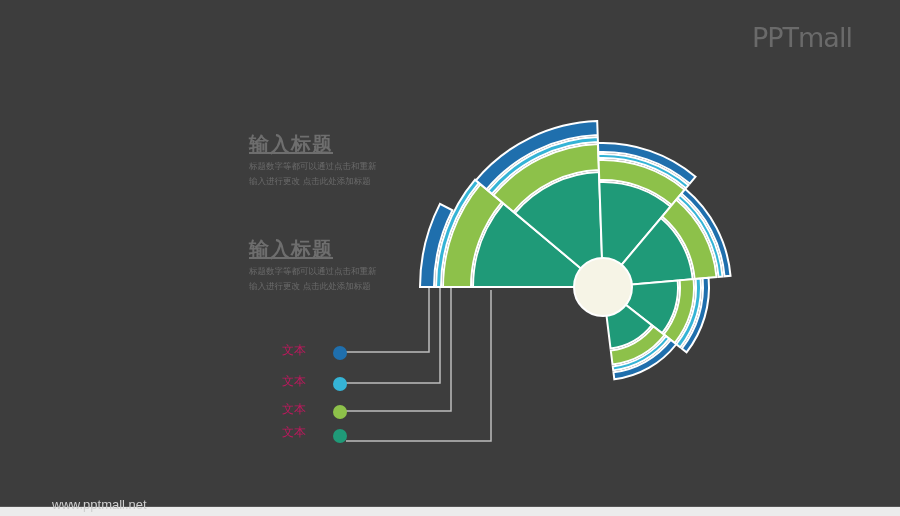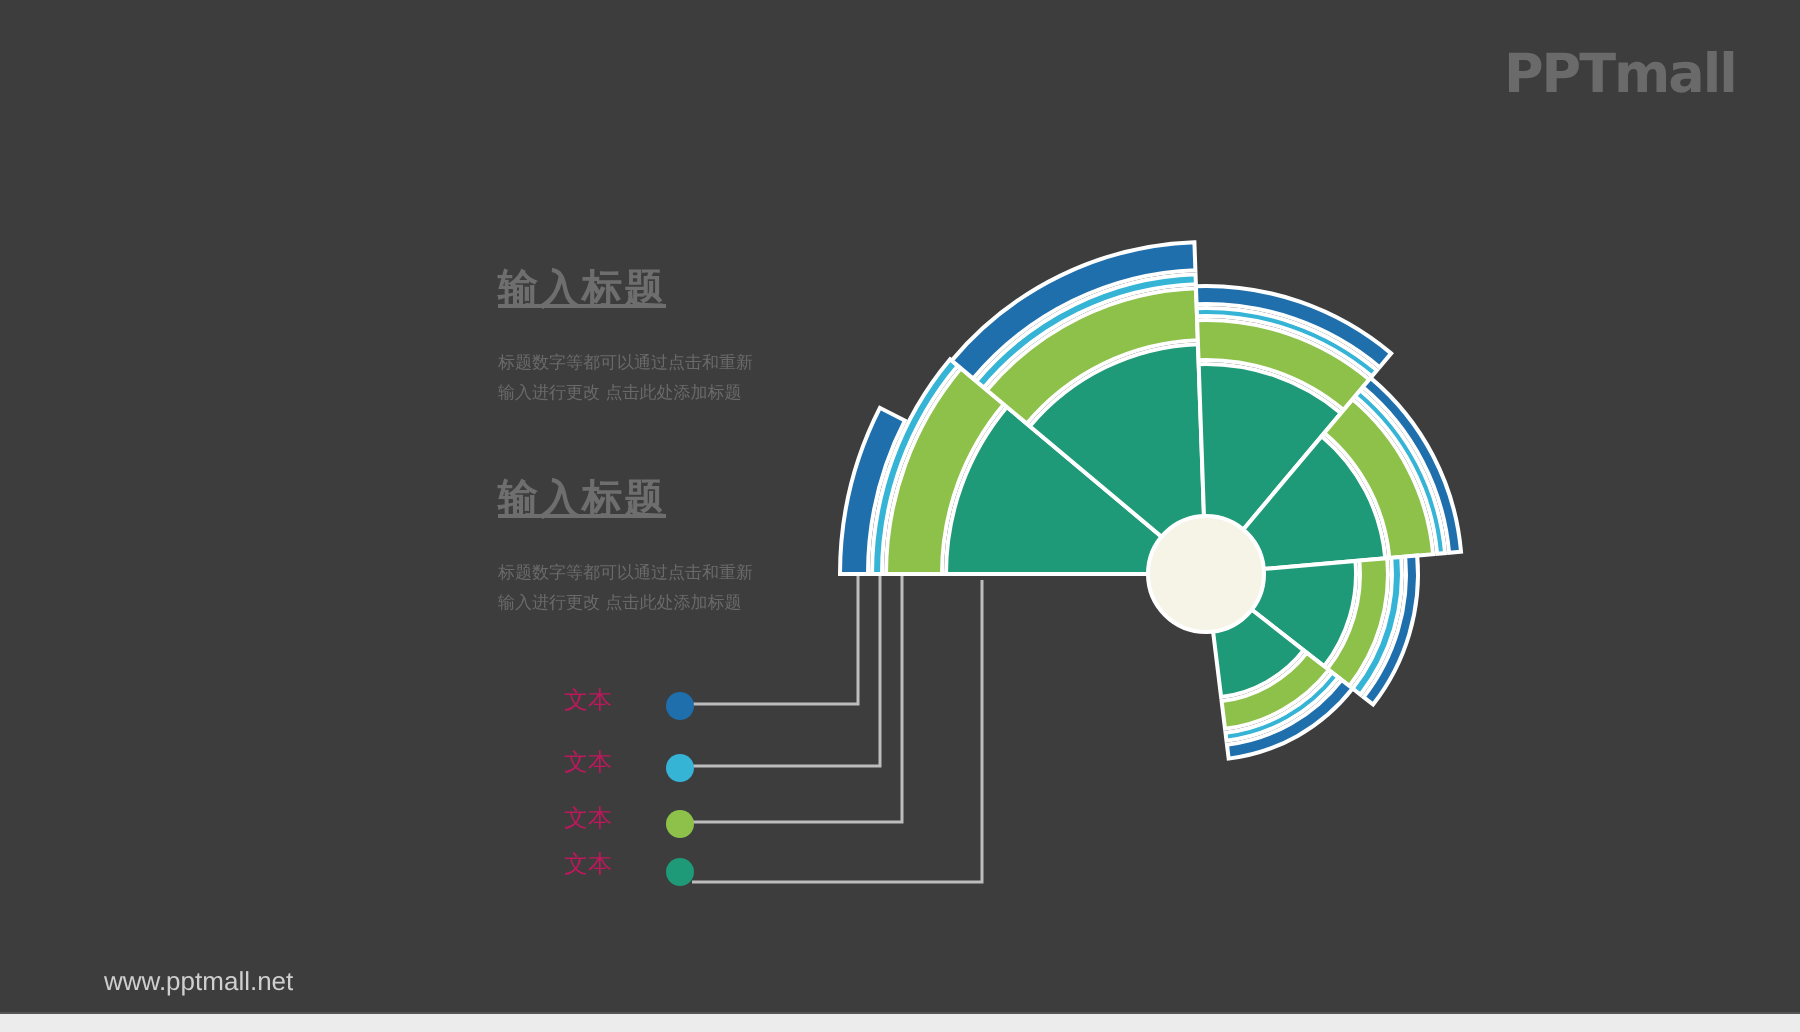--- a/index.html
+++ b/index.html
@@ -1,26 +1,26 @@
 <!DOCTYPE html>
 <html><head>
 <meta charset="utf-8">
 <style>
   html, body { margin: 0; padding: 0; }
   body { width: 900px; height: 516px; background: #ececec; position: relative; overflow: hidden;
          font-family: "DejaVu Sans", sans-serif; }
   .slide { position: absolute; left: 0; top: 0; width: 900px; height: 506px; background: #3d3d3d; }
   .bottom-strip { position: absolute; left: 0; top: 506px; width: 900px; height: 10px; background: #ececec; border-top: 1px solid #555; }
   .logo { position: absolute; left: 752px; top: 22px; font-family: "DejaVu Sans", sans-serif; font-size: 27px;
-          font-weight: bold; color: #6a6a6a; letter-spacing: -1px; }
+          font-weight: normal; color: #6a6a6a; letter-spacing: -1px; }
   .text-block { position: absolute; left: 249px; width: 170px; }
   .tb-title { font-size: 20px; font-weight: bold; color: #6e6e6e; line-height: 26px; letter-spacing: 1px; text-decoration: underline; }
-  .tb-desc { font-size: 8.5px; color: #6a6a6a; line-height: 15px; margin-top: 18px; }
+  .tb-desc { font-size: 8.5px; color: #6a6a6a; line-height: 15px; margin-top: 2px; }
   .legend-label { position: absolute; left: 282px; font-size: 12px; color: #be185d; }
-  .footer-url { position: absolute; left: 52px; top: 483px; font-size: 13px; color: #cfcfcf; font-family: "Liberation Sans", sans-serif; }
+  .footer-url { position: absolute; left: 52px; top: 497px; font-size: 13px; color: #cfcfcf; font-family: "Liberation Sans", sans-serif; }
   svg.chart { position: absolute; left: 0; top: 0; }
 </style>
 </head>
 <body>
 
 <div class="slide"></div>
 <div class="bottom-strip"></div>
 
 <div class="logo">PPTmall</div>
 

